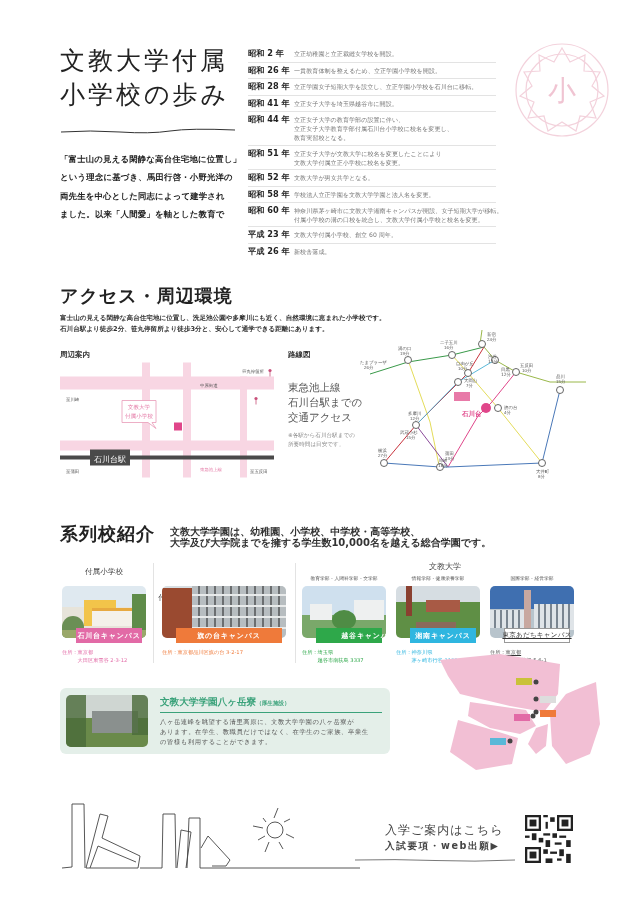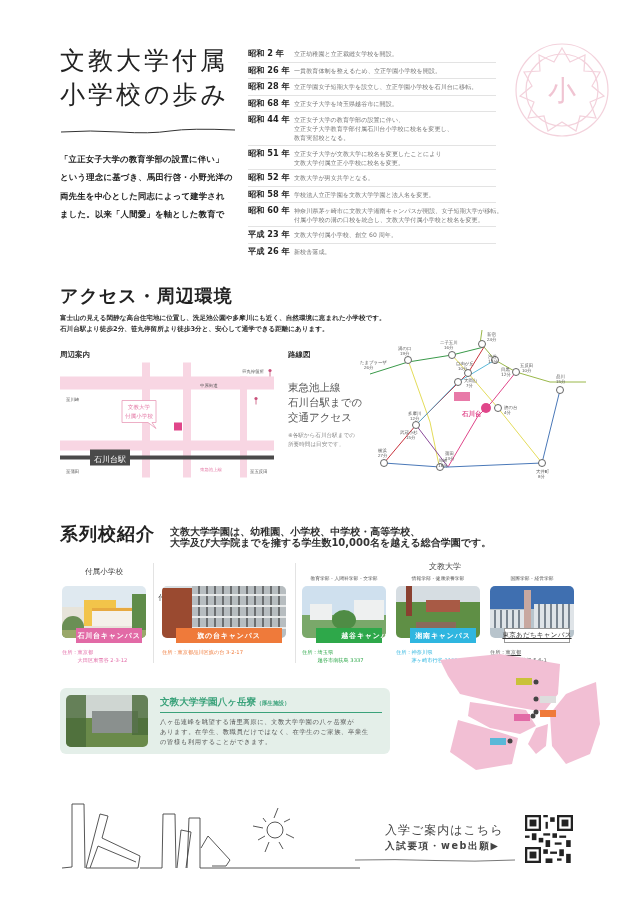--- a/index.html
+++ b/index.html
@@ -71,21 +71,21 @@
 <body>
 
 <h1 class="abs hist-title">
   <div>文教大学付属</div>
   <div>小学校の歩み</div>
 </h1>
 <svg class="abs hist-rule" width="176" height="6" viewBox="0 0 176 6">
   <path d="M1 4 Q 30 2 60 4 T 110 3 T 175 2" stroke="#333" stroke-width="1" fill="none"></path>
 </svg>
 <div class="abs hist-lead">
-  <div>「立正女子大学の教育学部の設置に伴い」</div>
+  <div>「富士山の見える閑静な高台住宅地に位置し」</div>
   <div>という理念に基づき、馬田行啓・小野光洋の</div>
   <div>両先生を中心とした同志によって建学され</div>
   <div>ました。以来「人間愛」を軸とした教育で</div>
 </div>
 
 <svg class="abs watermark" viewBox="0 0 104 104">
   <g fill="none" stroke="#f3d2dc" stroke-width="1.2">
     <circle cx="52" cy="52" r="46"></circle>
     <circle cx="52" cy="52" r="36"></circle>
     <path d="M52 10 L60 24 L75 17 L74 33 L90 34 L82 48 L94 58 L80 64 L86 80 L70 78 L66 93 L52 84 L38 93 L34 78 L18 80 L24 64 L10 58 L22 48 L14 34 L30 33 L29 17 L44 24 Z"></path>
@@ -106,21 +106,21 @@
         <div>一貫教育体制を整えるため、立正学園小学校を開設。</div>
       </div>
     </div>
   <div class="tl-row">
       <div class="tl-year">昭和 28 年</div>
       <div class="tl-text">
         <div>立正学園女子短期大学を設立し、立正学園小学校を石川台に移転。</div>
       </div>
     </div>
   <div class="tl-row">
-      <div class="tl-year">昭和 68 年</div>
+      <div class="tl-year">昭和 41 年</div>
       <div class="tl-text">
         <div>立正女子大学を埼玉県越谷市に開設。</div>
       </div>
     </div>
   <div class="tl-row">
       <div class="tl-year">昭和 44 年</div>
       <div class="tl-text">
         <div>立正女子大学の教育学部の設置に伴い、</div>
         <div>立正女子大学教育学部付属石川台小学校に校名を変更し、</div>
         <div>教育実習校となる。</div>

